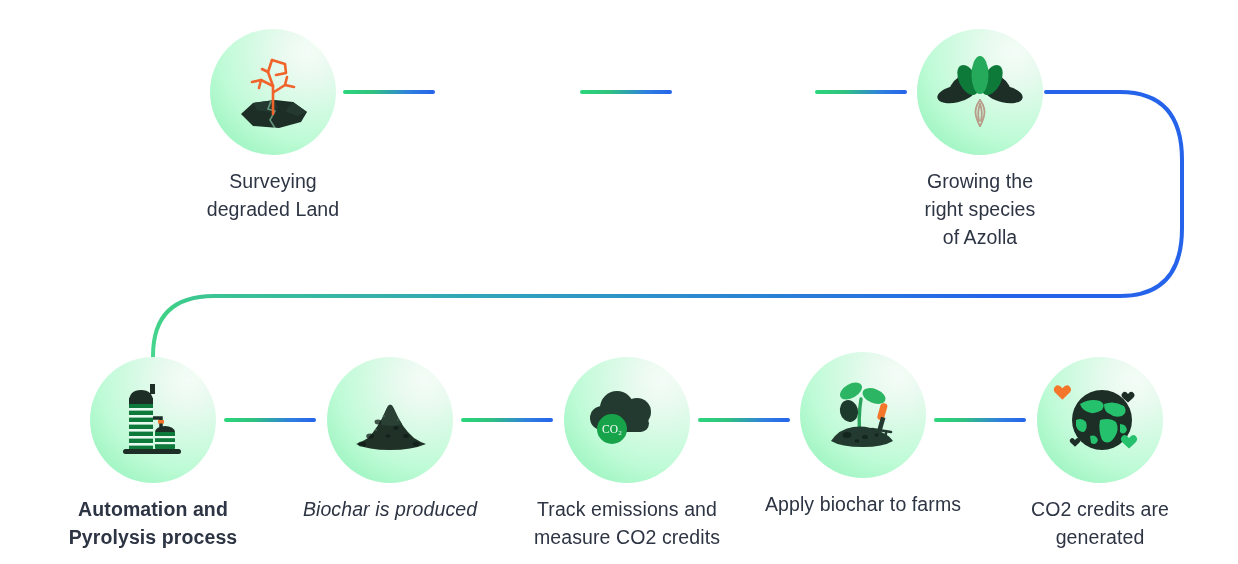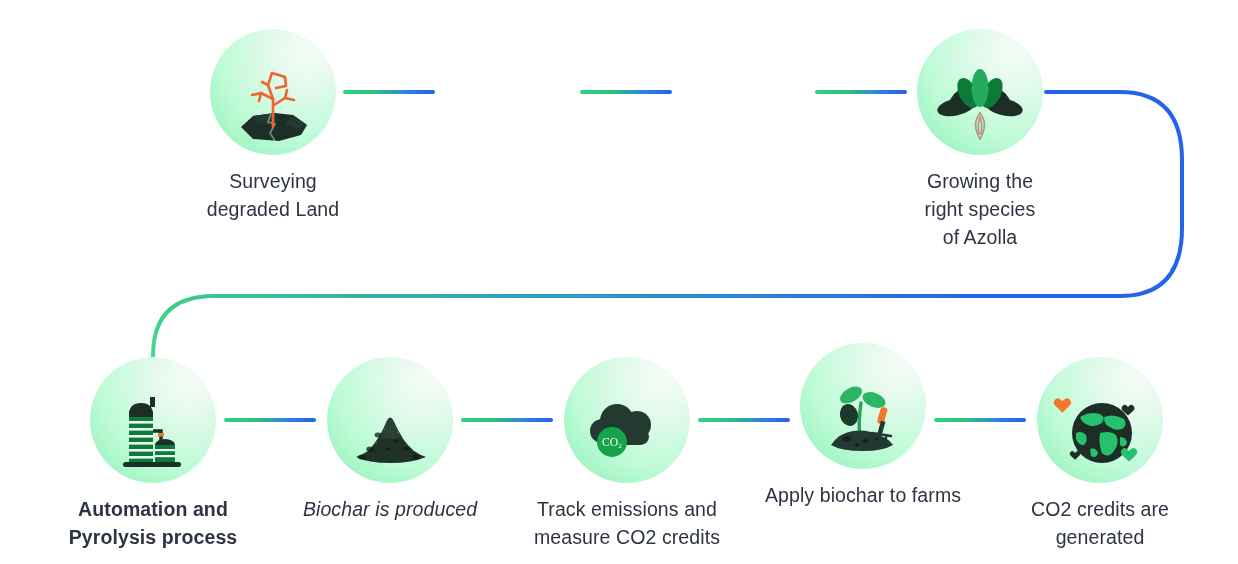--- a/index.html
+++ b/index.html
@@ -27,21 +27,21 @@
   .node-circle {
     position: absolute;
     inset: 0;
     border-radius: 50%;
     background: radial-gradient(circle at 78% 18%, #f4fdf7 0%, #eafaf0 18%, #befbd6 62%, #8bf0b5 100%);
   }
   .node-icon {
     position: absolute;
     inset: 0;
     display: flex;
-    align-items: flex-end;
+    align-items: center;
     justify-content: center;
   }
   .node-icon svg { display: block; overflow: visible; }
 
   
   .node-label {
     position: absolute;
     top: 138px;
     left: 50%;
     transform: translateX(-50%);
@@ -231,21 +231,21 @@
         </g>
 
         <circle cx="35" cy="59" r="15" fill="#16a34a"></circle>
         <text x="35" y="63" text-anchor="middle" font-family="'Liberation Serif', serif" font-size="11.5" fill="#ffffff">CO₂</text>
       </svg>
     </div>
     <div class="node-label">Track emissions and
 measure CO2 credits</div>
   </div>
 
-  <div class="node" style="left:800px; top:343px;">
+  <div class="node" style="left:800px; top:352px;">
     <div class="node-circle"></div>
     <div class="node-icon">
       <svg width="100" height="100" viewBox="0 0 100 100">
 
         <path d="M47 74 Q45 52 48 34" fill="none" stroke="#2aa45c" stroke-width="3.4" stroke-linecap="round"></path>
 
         <ellipse cx="38" cy="26" rx="12" ry="7" fill="#2cb563" transform="rotate(-30 38 26)"></ellipse>
         <ellipse cx="61" cy="31" rx="12" ry="7" fill="#2cb563" transform="rotate(22 61 31)"></ellipse>
         <ellipse cx="36" cy="46" rx="9" ry="11" fill="#1d3b2c" transform="rotate(-14 36 46)"></ellipse>
 

